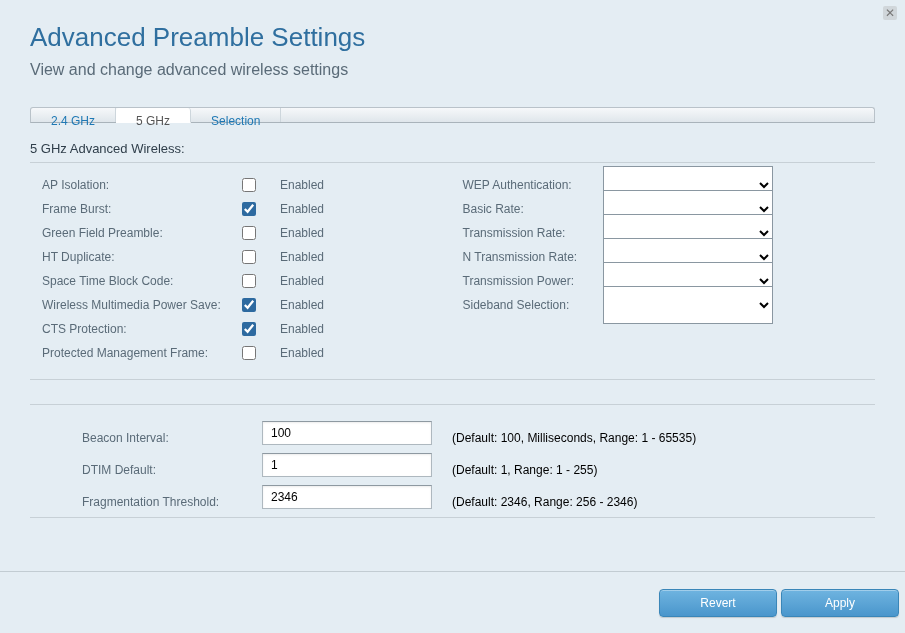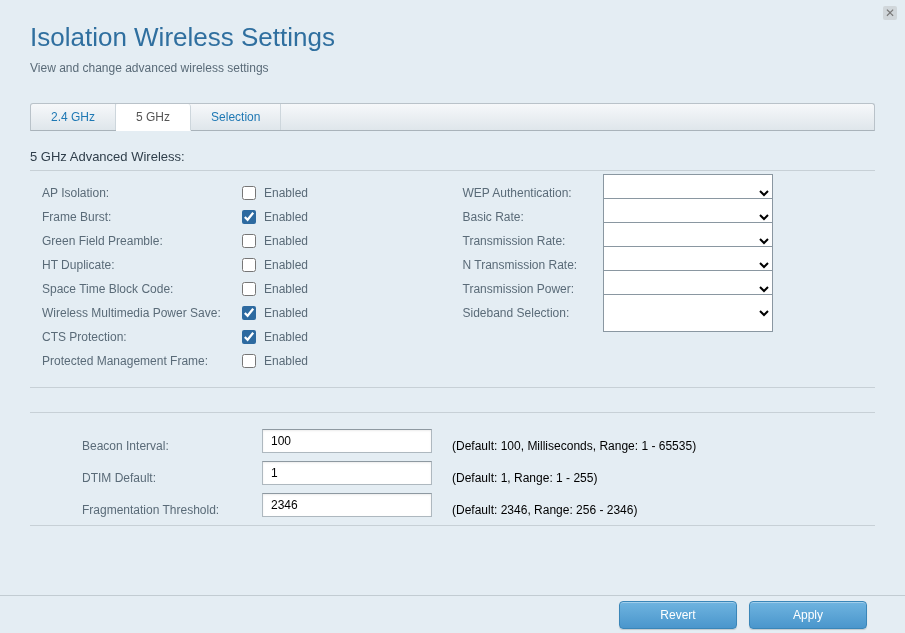--- a/index.html
+++ b/index.html
@@ -28,27 +28,27 @@
     background: #d0d6da;
     border-radius: 2px;
   }
   h1 {
     font-size: 26px;
     font-weight: normal;
     color: #2f6f9f;
     margin-bottom: 8px;
   }
   .subtitle {
-    font-size: 12px;
+    font-size: 16px;
     color: #5a6b78;
     margin-bottom: 28px;
   }
   .tab-strip {
     position: relative;
-    height: 28px;
+    height: 16px;
     border: 1px solid #b9c2c9;
     border-bottom: 1px solid #a9b3ba;
     background: linear-gradient(#f6f8fa, #dfe6eb);
     border-radius: 3px 3px 0 0;
     display: flex;
     align-items: stretch;
   }
   .tab {
     padding: 0 20px;
     line-height: 26px;
@@ -79,21 +79,21 @@
     gap: 20px;
   }
   .col { flex: 1; }
   .row {
     display: flex;
     align-items: center;
     height: 24px;
   }
   .row .lbl { flex: 0 0 200px; color: #5a6b78; }
   .colR .row .lbl { flex: 0 0 140px; }
-  .chk-wrap { display: flex; align-items: flex-end; gap: 8px; }
+  .chk-wrap { display: flex; align-items: flex-end; gap: 24px; }
   input[type="checkbox"] {
     width: 14px; height: 14px;
     accent-color: #2d6aa0;
     cursor: pointer;
   }
   .enabled-text { color: #5a6b78; }
   .colR select {
     flex: 1;
     max-width: 170px;
     height: 22px;
@@ -127,46 +127,46 @@
   }
   .row2 .hint {
     margin-left: 20px;
     color: #000000;
   }
   .footer {
     border-top: 1px solid #c2ccd2;
     background: #e4edf3;
     position: absolute;
     bottom: 0; left: 0; right: 0;
-    height: 38px;
+    height: 62px;
     display: flex;
     justify-content: flex-end;
     align-items: center;
-    padding-right: 38px;
-    gap: 12px;
+    padding-right: 6px;
+    gap: 4px;
   }
   .btn {
     width: 118px;
     height: 28px;
     border: 1px solid #3a86b8;
     border-radius: 4px;
     background: linear-gradient(#6fb4e0, #4a96cc);
     color: #fff;
     font-size: 12px;
     cursor: pointer;
     box-shadow: inset 0 1px 0 rgba(255,255,255,0.35), 0 1px 1px rgba(0,0,0,0.15);
   }
 </style>
 </head>
 <body>
 
 <div class="close-x">✕</div>
 
 <div class="page">
-  <h1>Isolation Wireless Settings</h1>
+  <h1>Advanced Preamble Settings</h1>
   <div class="subtitle">View and change advanced wireless settings</div>
 
   <div class="tab-strip">
     <div class="tab">2.4 GHz</div>
     <div class="tab active">5 GHz</div>
     <div class="tab">Selection</div>
   </div>
 
   <div class="section-title">5 GHz Advanced Wireless:</div>
 

